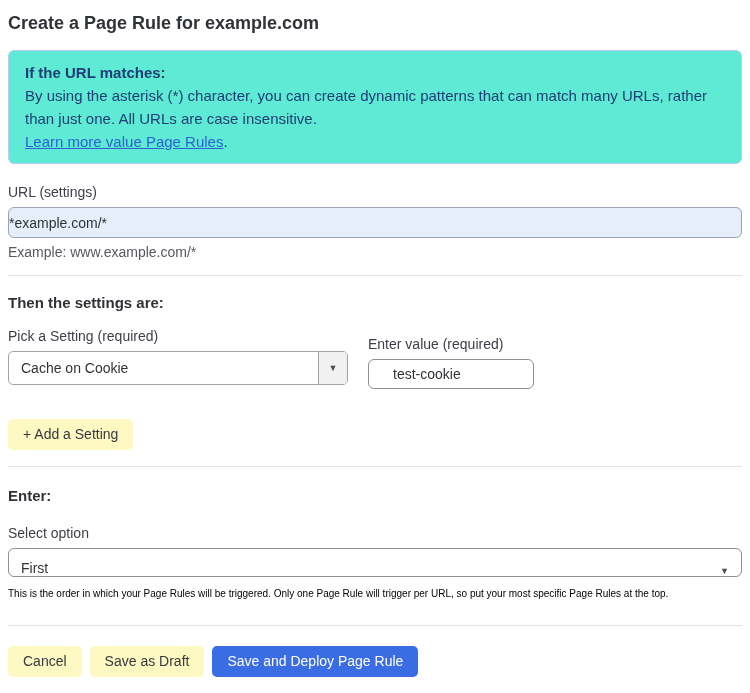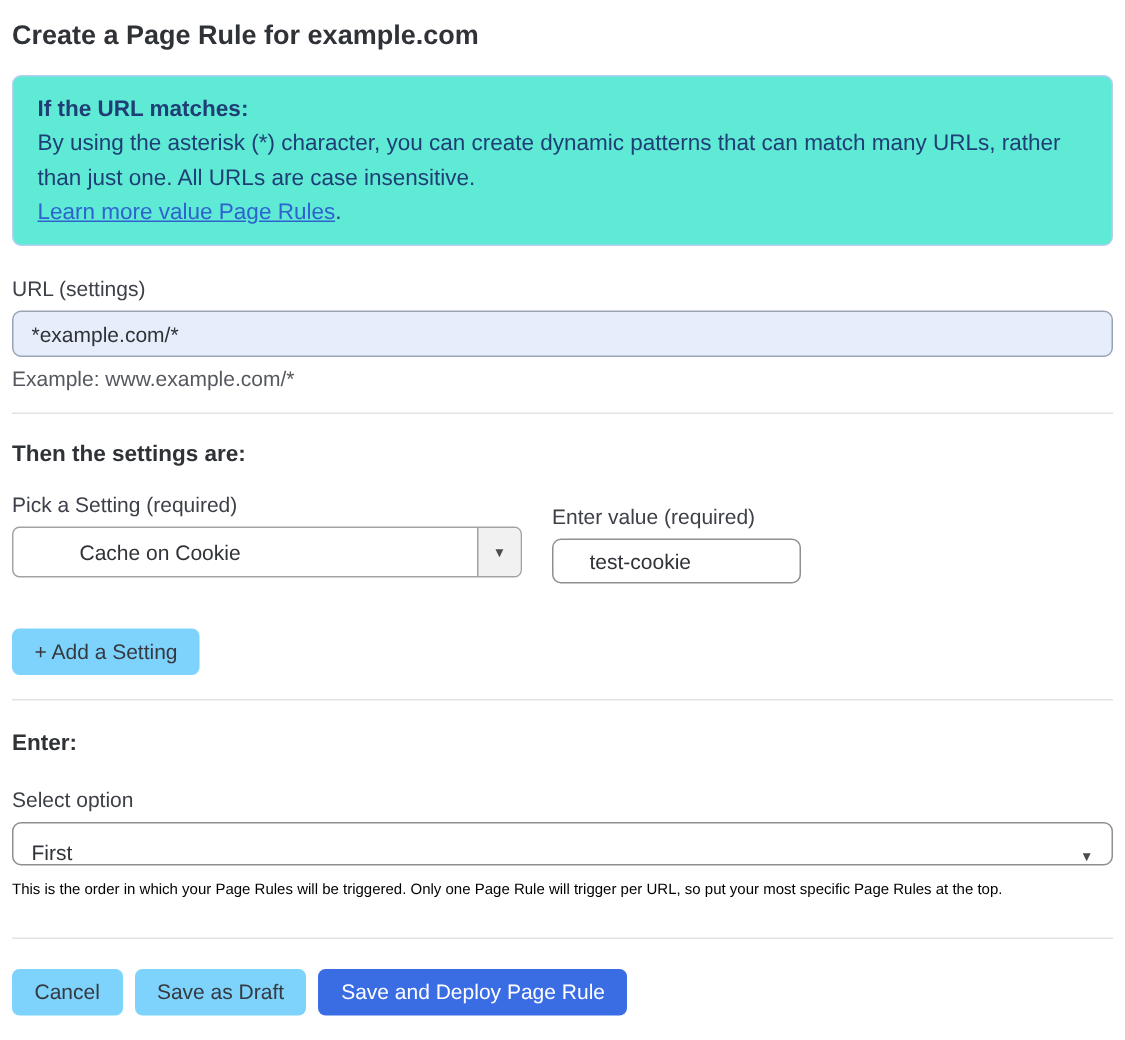--- a/index.html
+++ b/index.html
@@ -49,21 +49,21 @@
     margin-bottom: 6px;
   }
   .url-input {
     display: block;
     box-sizing: border-box;
     width: 100%;
     height: 31px;
     background: #e7eefb;
     border: 1px solid #9aa3b5;
     border-radius: 6px;
-    padding: 0 12px;
+    padding: 0 0;
     font-family: "Liberation Sans", sans-serif;
     font-size: 14px;
     color: #2f3237;
     outline: none;
   }
   .example-text {
     font-size: 14px;
     color: #56585f;
     line-height: 17px;
     margin-top: 6px;
@@ -90,21 +90,20 @@
     display: flex;
     align-items: stretch;
     width: 340px;
     height: 34px;
     box-sizing: border-box;
     background: #ffffff;
     border: 1px solid #a3a3a3;
     border-radius: 5px;
     cursor: pointer;
     overflow: hidden;
-    padding-left: 32px;
   }
   .setting-select .select-text {
     flex: 1;
     font-size: 14px;
     line-height: 32px;
     padding: 0 12px;
     color: #303338;
     white-space: nowrap;
   }
   .setting-select .select-arrow-seg {
@@ -136,21 +135,21 @@
   .btn {
     display: inline-block;
     border: none;
     border-radius: 5px;
     font-family: "Liberation Sans", sans-serif;
     font-size: 14px;
     line-height: 17px;
     padding: 7px 15px;
     cursor: pointer;
     color: #36393f;
-    background: #7dd3fc;
+    background: #fef9c3;
   }
   .btn-primary {
     background: #3a6ce4;
     color: #ffffff;
   }
   .add-setting-btn { margin-top: 30px; }
   .order-divider { margin: 16px 0 20px 0; }
   .order-label { margin-top: 20px; }
   .order-select {
     display: flex;

